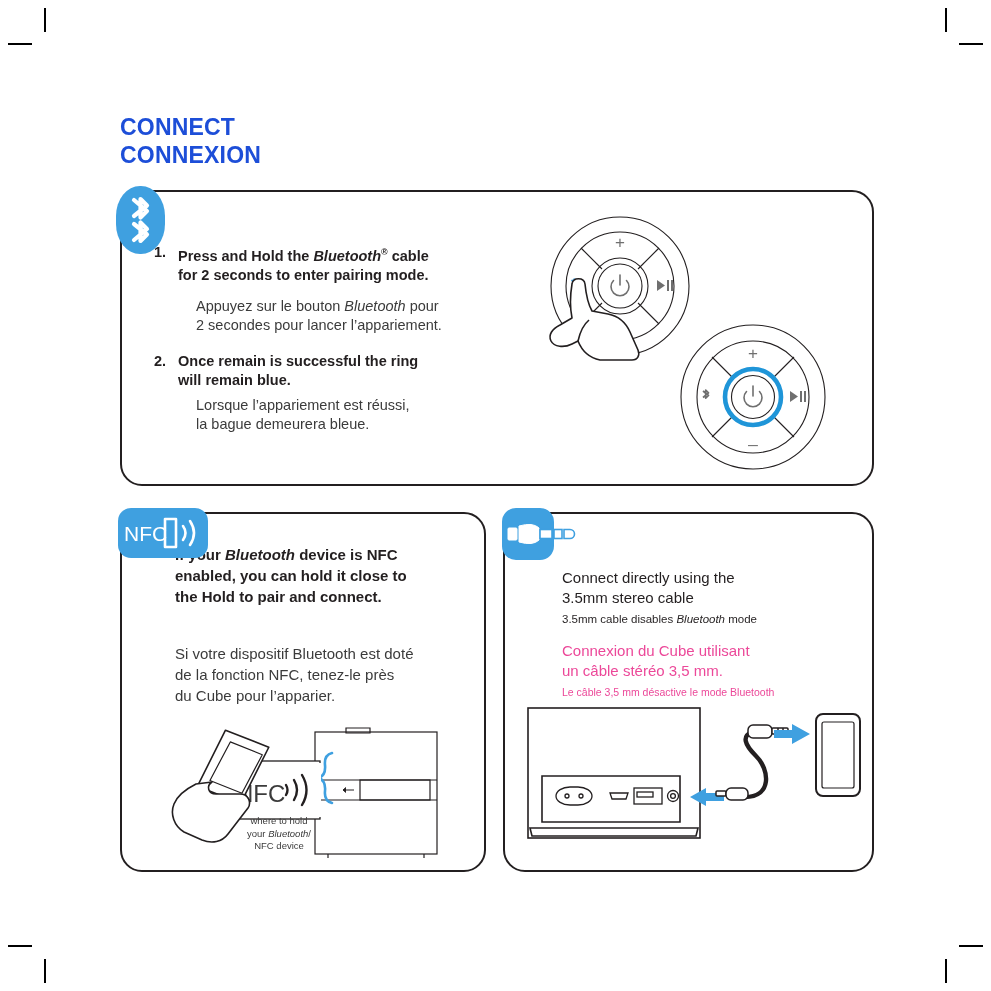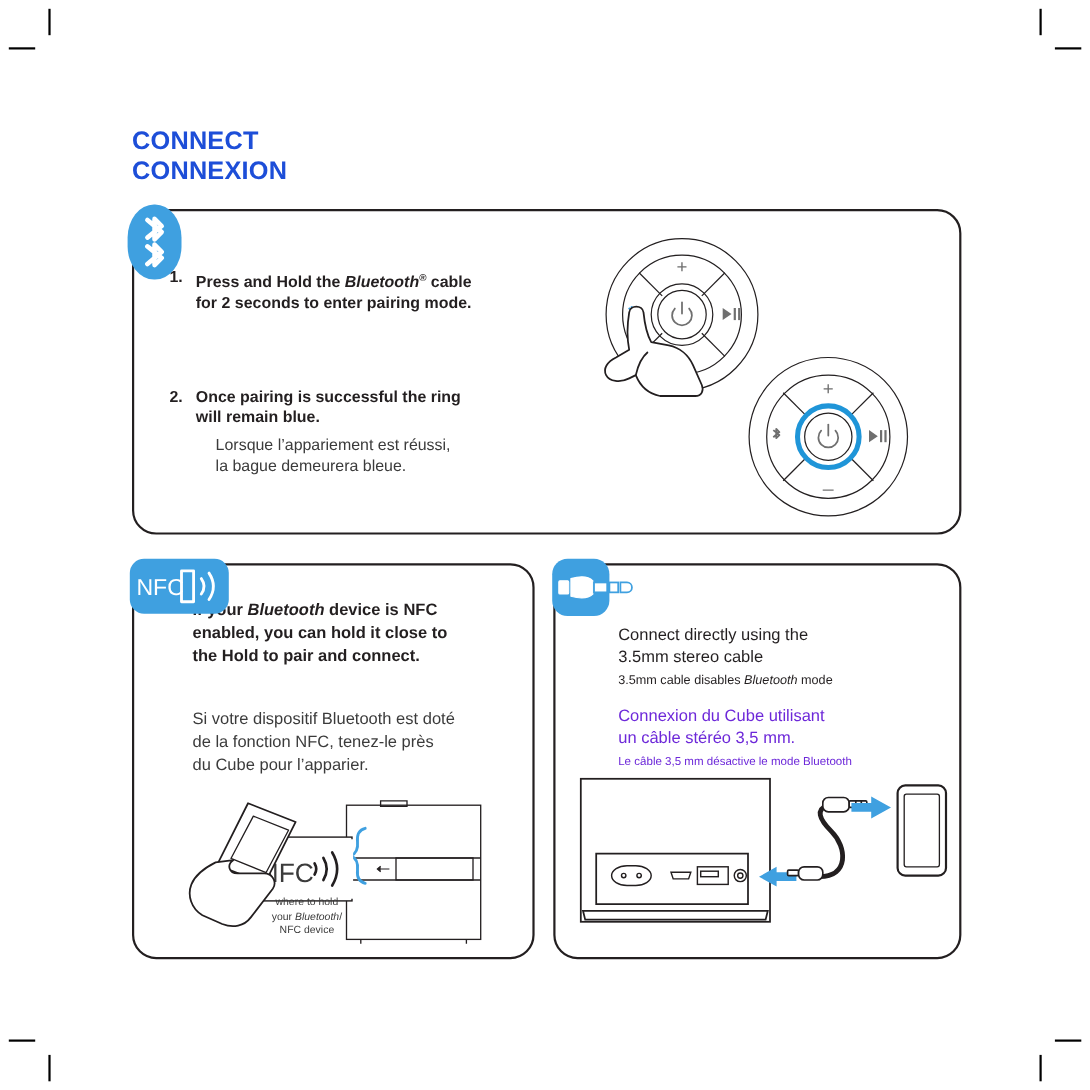--- a/index.html
+++ b/index.html
@@ -40,21 +40,21 @@
   #s1fr{left:196px;top:297px;width:300px;}
   #s2en{left:178px;top:352px;width:310px;}
   #s2fr{left:196px;top:396px;width:300px;}
   .num{position:absolute;left:-24px;top:0;}
 
   #nfc-en{left:175px;top:544px;width:250px;font-size:15px;line-height:21px;font-weight:bold;}
   #nfc-fr{left:175px;top:643px;width:260px;font-size:15px;line-height:21px;color:#3b3b3b;}
 
   #aux-en{left:562px;top:568px;width:280px;font-size:15px;line-height:20px;}
   #aux-en .sub{font-size:11.5px;line-height:15px;}
-  #aux-fr{left:562px;top:641px;width:290px;font-size:15px;line-height:20px;color:#6d28d9;}
+  #aux-fr{left:562px;top:641px;width:290px;font-size:15px;line-height:20px;color:#ec4899;}
   #aux-fr .sub{font-size:10.5px;line-height:14px;}
 
   #nfc-cap{left:219px;top:815px;width:120px;font-size:9.5px;line-height:12.5px;color:#3b3b3b;text-align:center;}
 
   
   .art{position:absolute;}
   #art-rings{left:520px;top:192px;width:340px;height:292px;}
   #art-nfc{left:160px;top:722px;width:290px;height:142px;}
   #art-aux{left:520px;top:700px;width:345px;height:165px;}
 </style>
@@ -83,24 +83,28 @@
       <path d="M18 54 L31 43 L24.5 36.5 L24.5 55 L31 48.5 L18 38" fill="none" stroke="#fff" stroke-width="4.2" stroke-linejoin="round" stroke-linecap="round"></path>
     </svg>
   </div>
 
   <div class="txt step en" id="s1en">
     <span class="num">1.</span>
     <span>Press and Hold the </span><span class="ital">Bluetooth</span><sup style="font-size:9px">®</sup><span> cable</span><br>
     <span>for 2 seconds to enter pairing mode.</span>
   </div>
 
+  <div class="txt step fr" id="s1fr">
+    <span>Appuyez sur le bouton </span><span class="ital">Bluetooth</span><span> pour</span><br>
+    <span>2 secondes pour lancer l’appariement.</span>
+  </div>
 
   <div class="txt step en" id="s2en">
     <span class="num">2.</span>
-    <span>Once pairing is successful the ring</span><br>
+    <span>Once remain is successful the ring</span><br>
     <span>will remain blue.</span>
   </div>
 
   <div class="txt step fr" id="s2fr">
     <span>Lorsque l’appariement est réussi,</span><br>
     <span>la bague demeurera bleue.</span>
   </div>
 
   <div class="art" id="art-rings">
     <svg width="340" height="292" viewBox="0 0 340 292">

